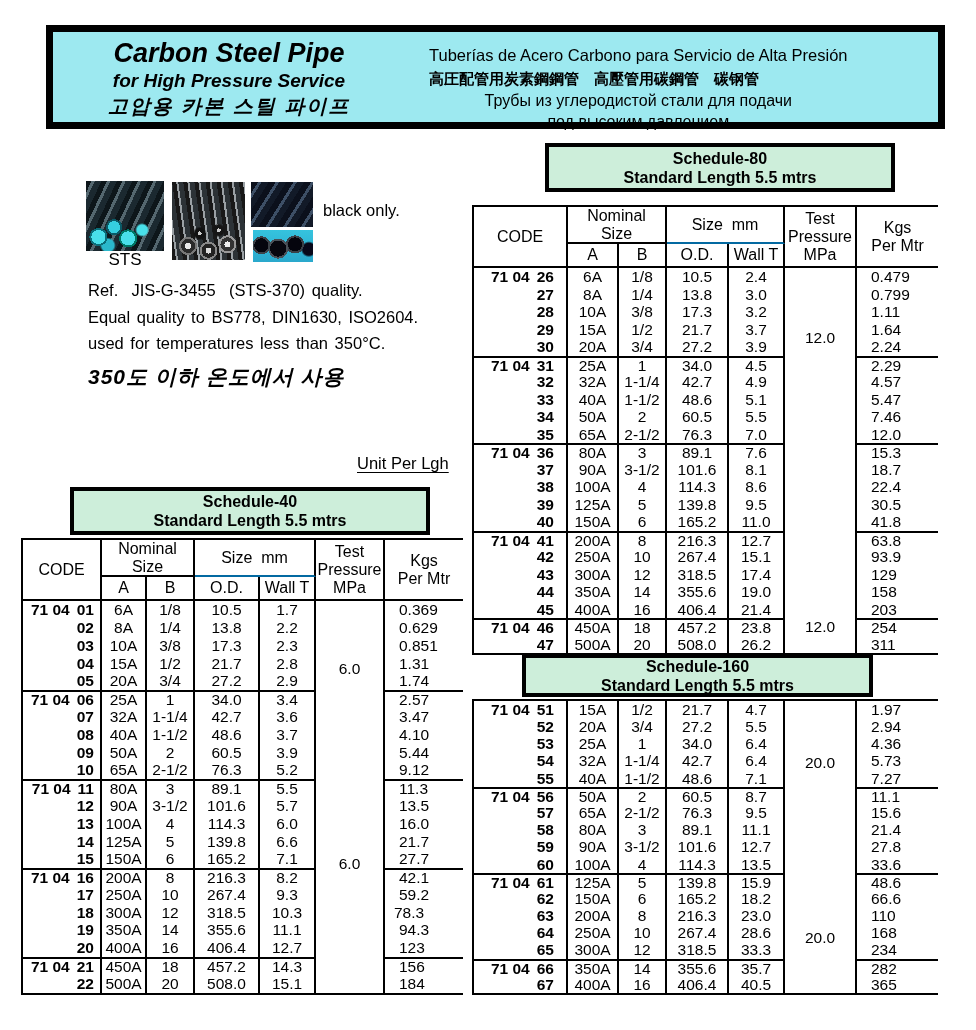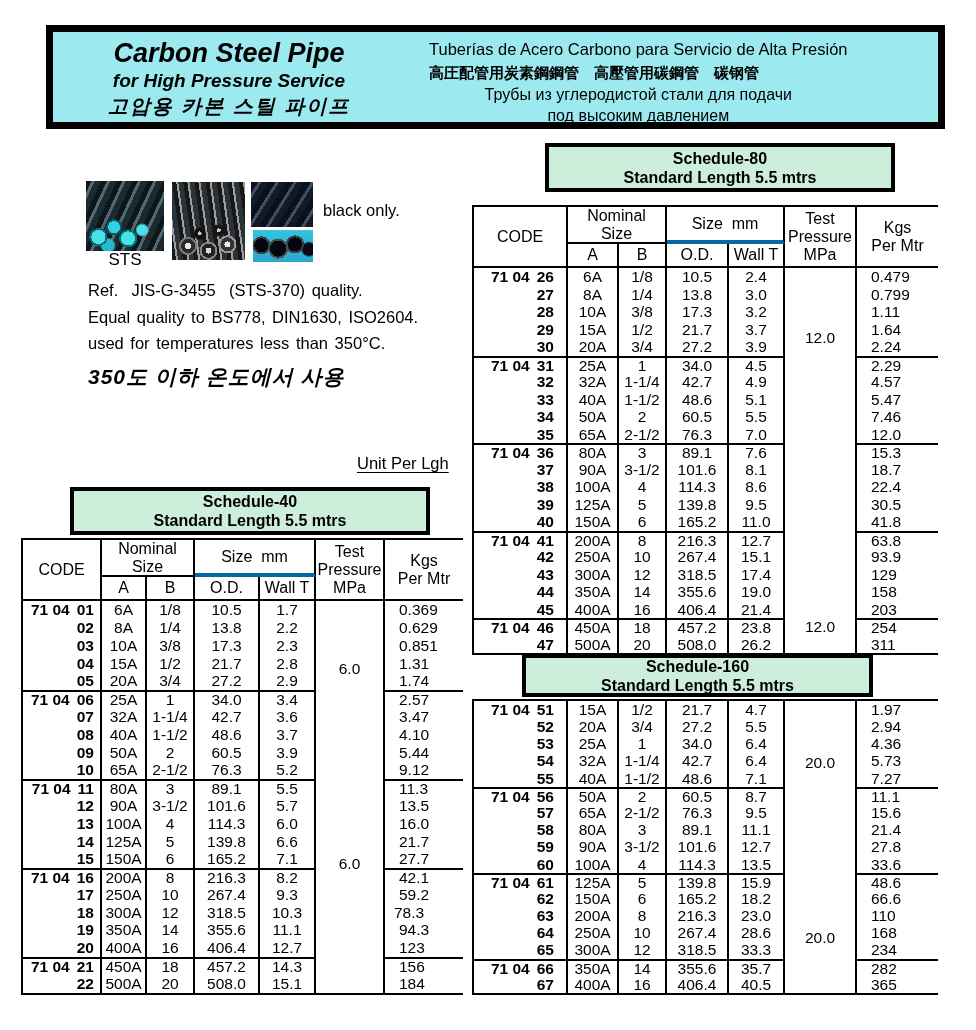--- a/index.html
+++ b/index.html
@@ -9,21 +9,21 @@
   .pre{white-space:pre-line;}
   .pws{white-space:pre-wrap;}
 
   
   .hdr{left:46px;top:25px;width:899px;height:104px;border:7px solid #000;
        background:var(--banner-bg,#9de9f0);display:flex;box-sizing:border-box;}
   .hdr-left{width:352px;padding-top:6px;text-align:center;}
   .t1{font-style:italic;font-weight:bold;font-size:27px;line-height:31px;}
   .t2{font-style:italic;font-weight:bold;font-size:19px;line-height:23px;}
   .t3{font-style:italic;font-weight:bold;font-size:20px;line-height:28px;letter-spacing:2px;}
-  .hdr-right{padding-left:24px;padding-top:6px;}
+  .hdr-right{padding-left:24px;padding-top:12px;}
   .tr-es{font-size:16.5px;line-height:23px;}
   .tr-cjk{font-size:15px;font-weight:bold;line-height:23px;}
   .tr-ru{font-size:16px;line-height:21px;text-align:center;}
 
   
   .photo{position:absolute;}
   .p1{left:86px;top:181px;width:78px;height:70px;
       background:
         radial-gradient(circle at 16% 80%, #49e0ea 0 7px, #0a6e7a 7px 9px, transparent 9px),
         radial-gradient(circle at 36% 66%, #35cfe0 0 6px, #0a5a66 6px 8px, transparent 8px),
@@ -78,21 +78,21 @@
   .tbody{position:relative;font-size:15.5px;}
   .s40 .tbody{grid-auto-rows:17.8px;}
   .s80 .tbody{grid-auto-rows:17.5px;}
   .s160 .tbody{grid-auto-rows:17.2px;}
   .cell{display:flex;align-items:center;justify-content:center;border-right:2px solid #000;
         box-sizing:border-box;line-height:1;}
   .hc-code{grid-column:1;grid-row:1/3;}
   .hc-nom{grid-column:2/4;grid-row:1;border-bottom:2px solid #000;text-align:center;line-height:18px;}
   .hc-a{grid-column:2;grid-row:2;}
   .hc-b{grid-column:3;grid-row:2;}
-  .hc-size{grid-column:4/6;grid-row:1;border-bottom:4px solid #0369a1;}
+  .hc-size{grid-column:4/6;grid-row:1;border-bottom:2px solid #0369a1;}
   .hc-od{grid-column:4;grid-row:2;}
   .hc-wallt{grid-column:5;grid-row:2;}
   .hc-tp{grid-column:6;grid-row:1/3;text-align:center;line-height:18px;}
   .hc-kgs{grid-column:7;grid-row:1/3;text-align:center;line-height:18px;border-right:none;}
   .codecell{justify-content:flex-end;padding-right:6px;font-weight:bold;}
   .s80 .codecell,.s160 .codecell{padding-right:12px;}
   .cpfx{margin-right:7px;}
   .cpfx:empty{margin-right:0;}
   .v7{justify-content:flex-start;padding-left:14px;border-right:none;}
   .gstart{border-top:2px solid #000;}

